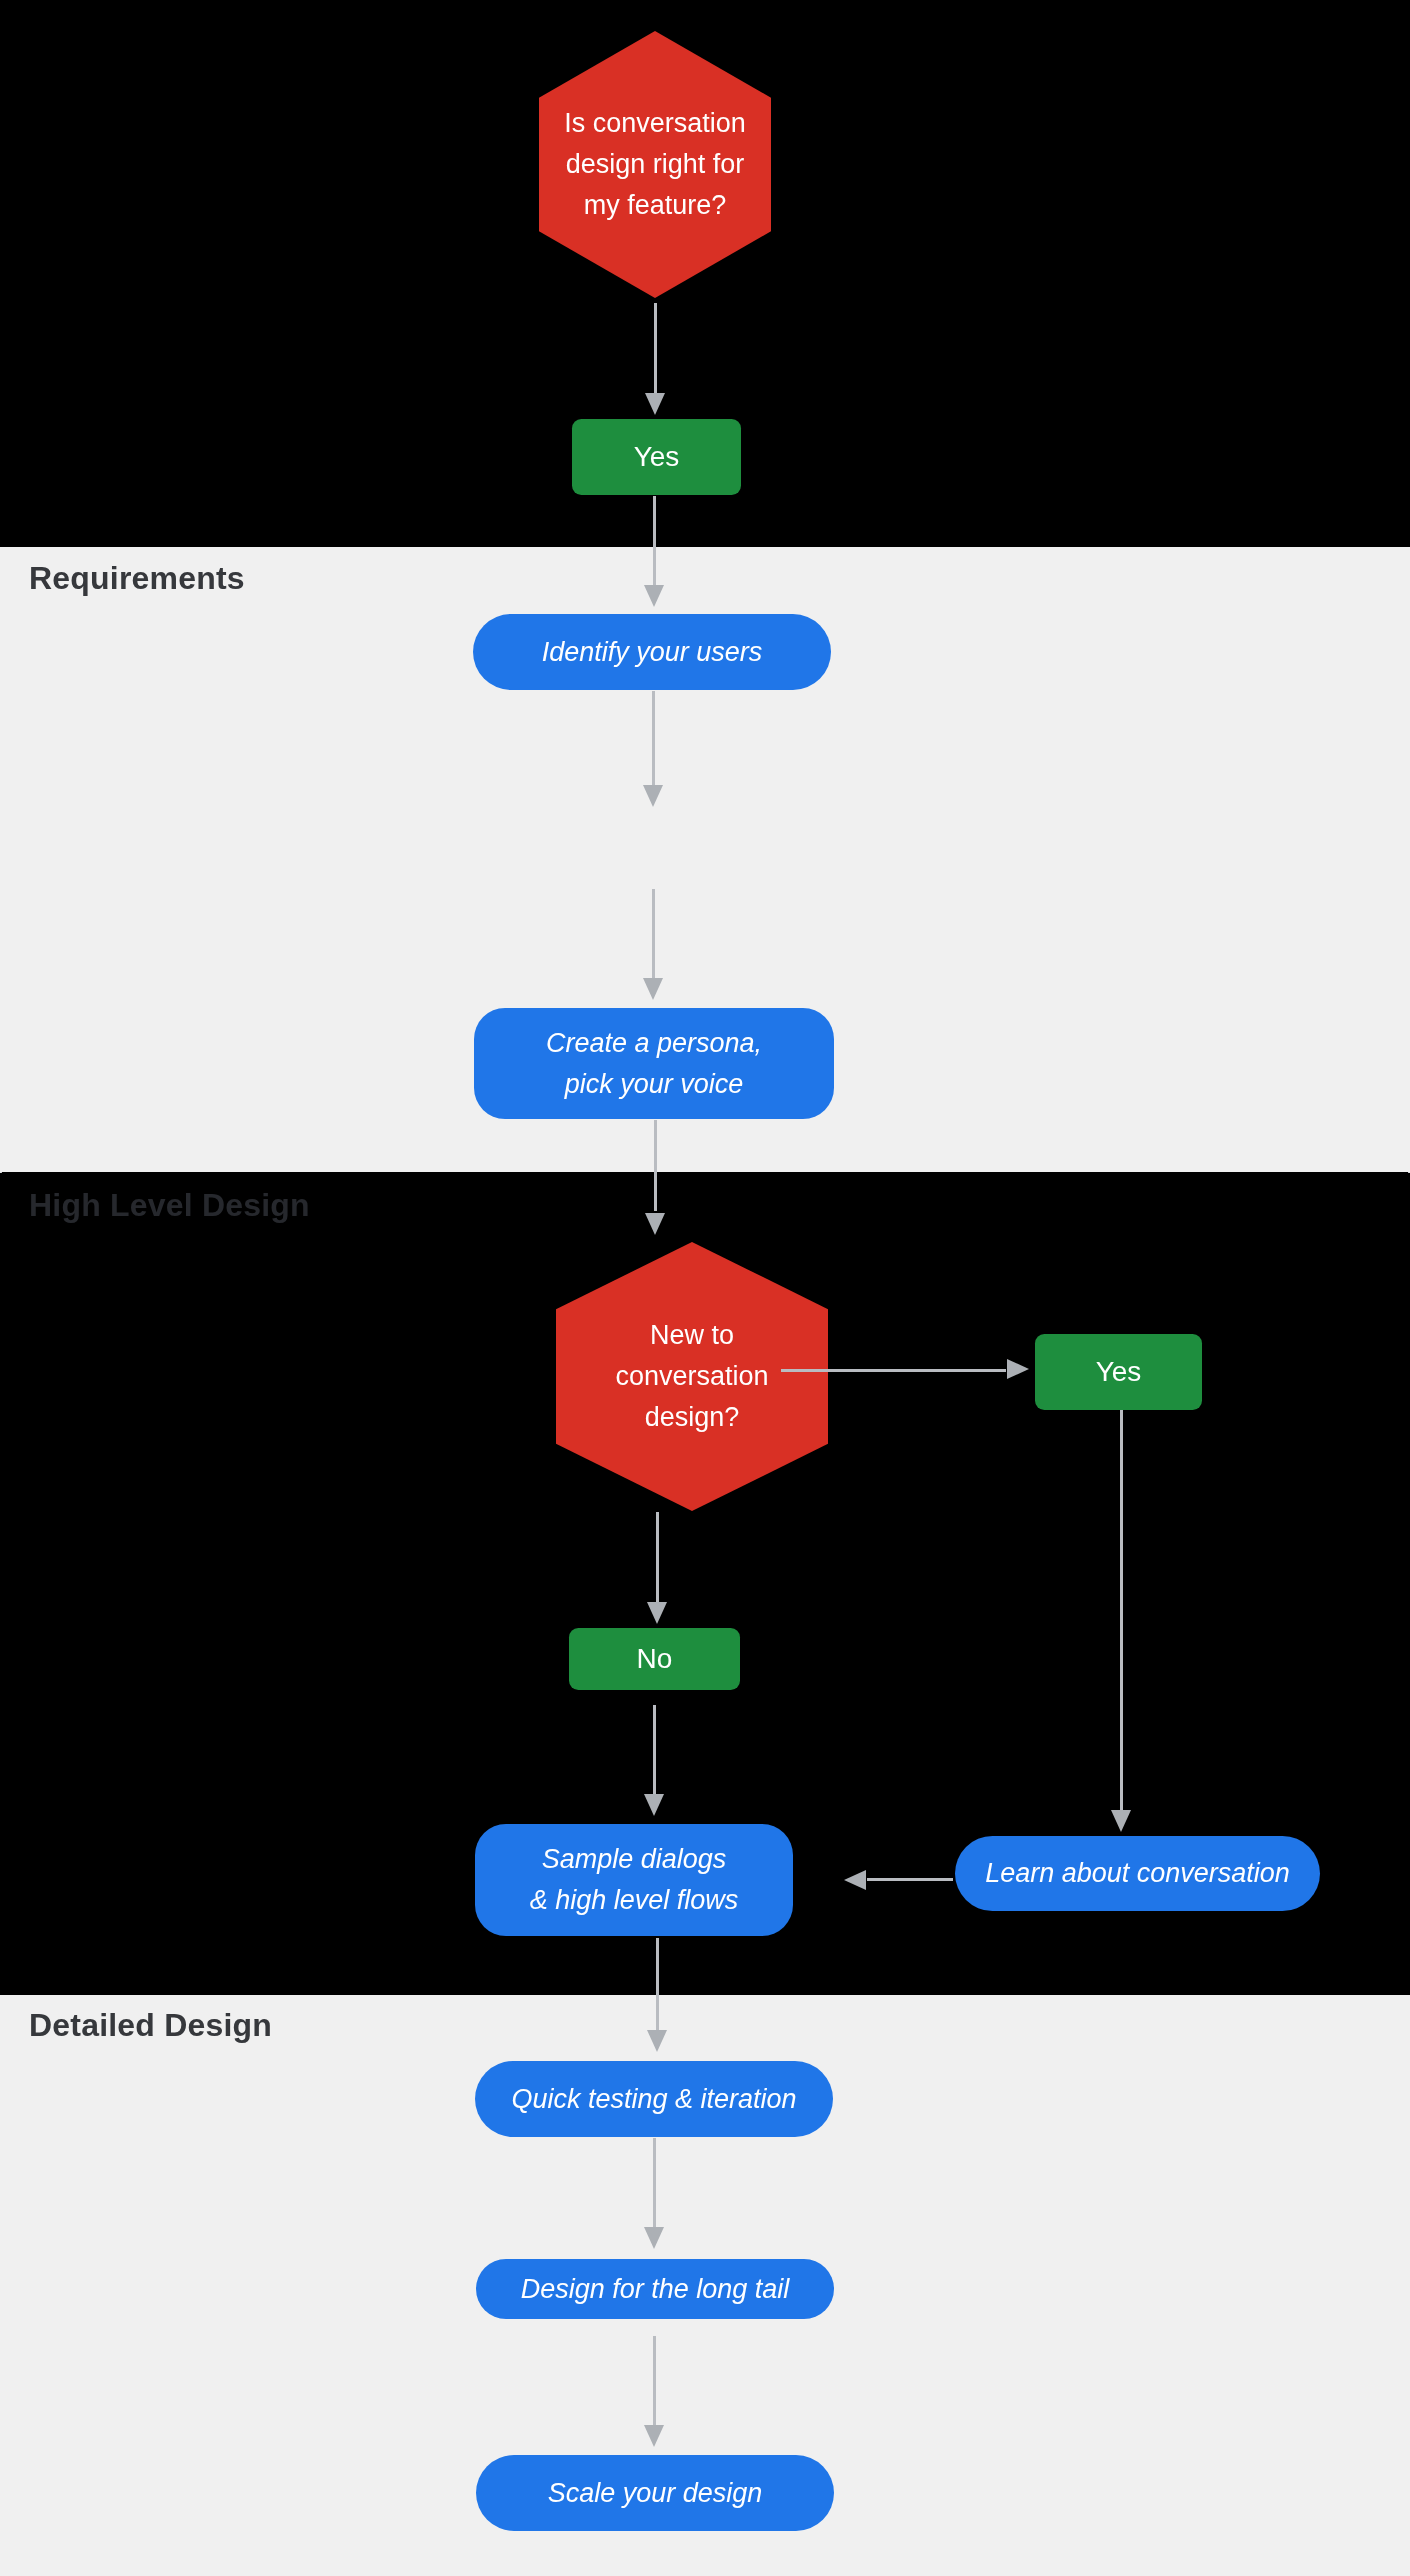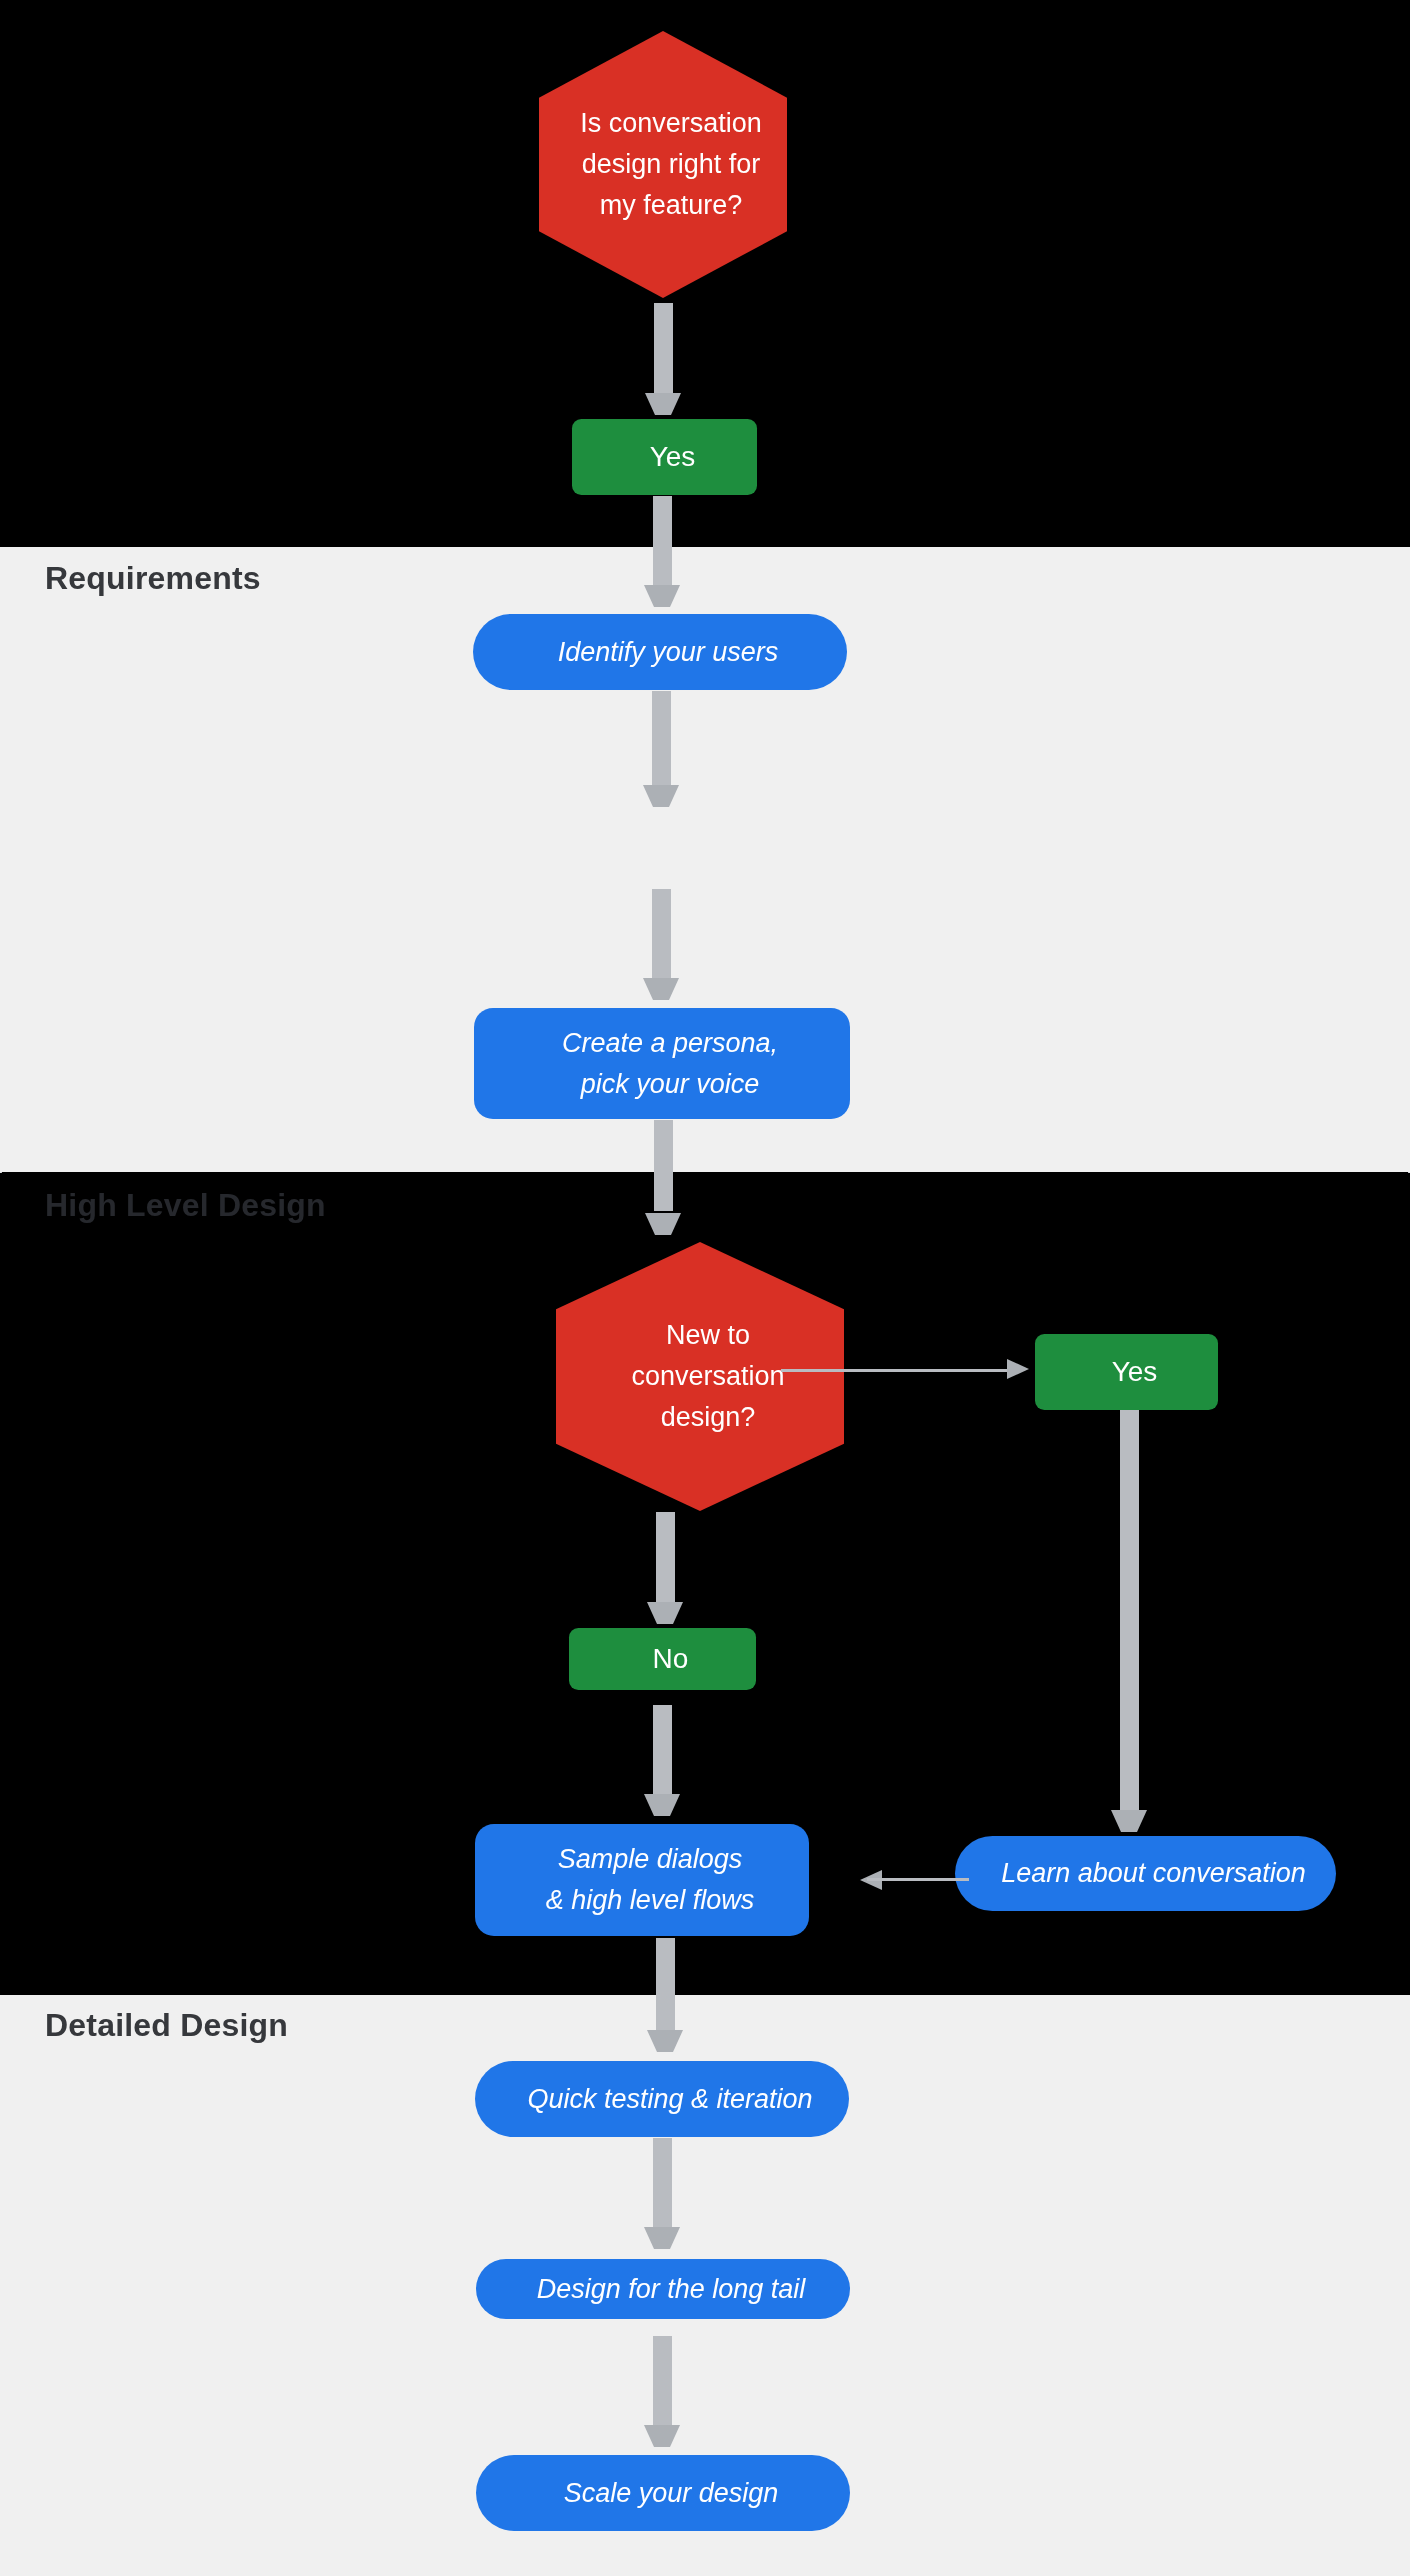--- a/index.html
+++ b/index.html
@@ -7,21 +7,21 @@
     position:relative;
     width:1410px;height:2576px;
     background:#000;
     box-shadow: inset 0 0 0 1.9px #e2e3e7;
     overflow:hidden;
     font-family:"Liberation Sans", sans-serif;
   }
   .section{position:absolute;left:0;width:100%;}
   .sec-dark{background:#000;}
   .sec-light{background:var(--section_light);}
-  .canvas > *{z-index:1;padding-left:16px;}
+  .canvas > *{z-index:1;}
   .section{z-index:0;}
   .section-label{
     position:absolute;
     font-size:32px;
     letter-spacing:0.2px;
     font-weight:700;
   }
   .label-on-light{color:var(--label_light_section);}
   .label-on-dark{color:var(--label_dark_section);}
   .node{
@@ -40,21 +40,21 @@
     font-size:27px;
     line-height:41px;
   }
   .pill{
     background:var(--blue);
     border-radius:38px;
     font-size:27px;
     line-height:41px;
     font-style:italic;
   }
-  .pill.two-line{border-radius:19px;}
+  .pill.two-line{border-radius:31px;}
   .answer{
     background:var(--green);
     border-radius:9.3px;
     font-size:28px;
   }
   .vline{position:absolute;width:2.8px;background:var(--arrow_line);}
   .hline{position:absolute;height:2.8px;background:var(--arrow_line);}
   .head-down{
     position:absolute;width:0;height:0;
     border-left:10.2px solid transparent;

